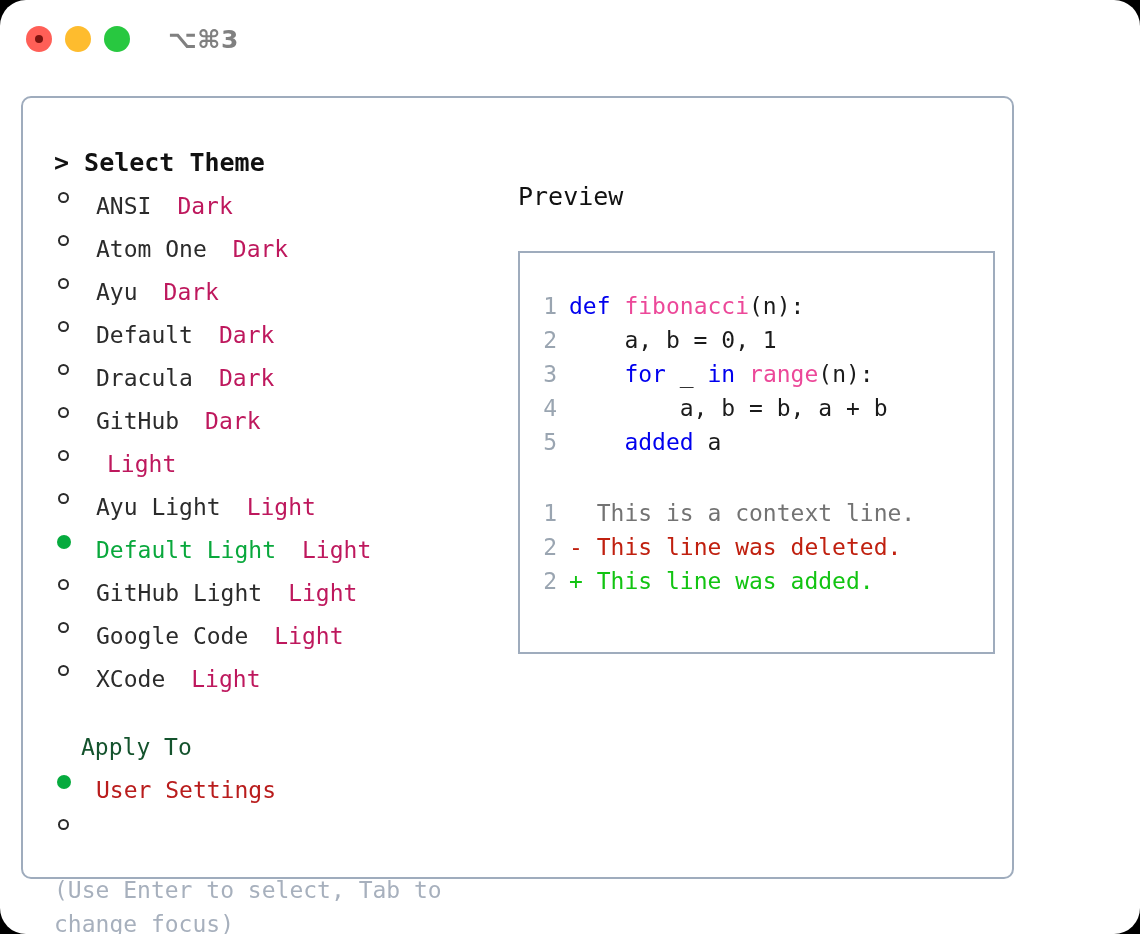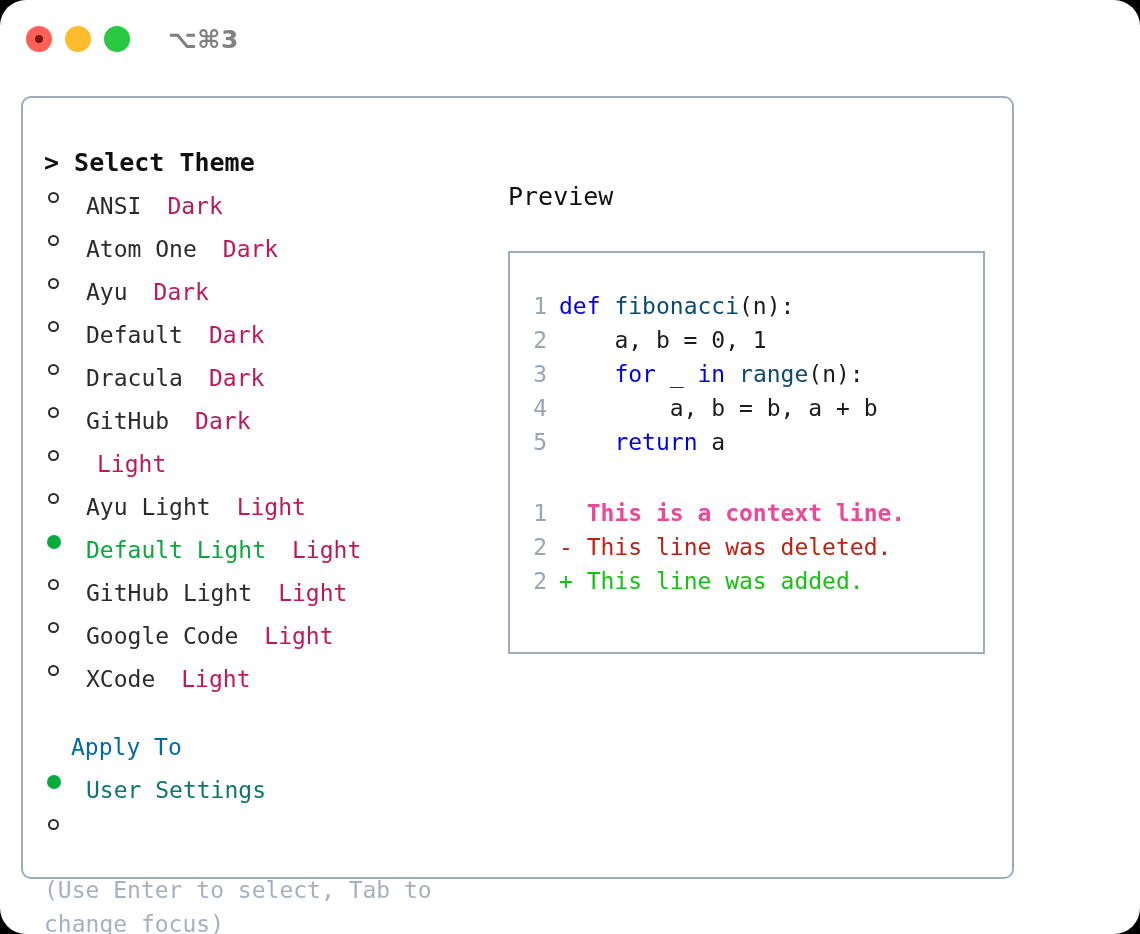--- a/index.html
+++ b/index.html
@@ -79,21 +79,21 @@
     width: 993px;
     height: 783px;
     border: 2px solid #9facbd;
     border-radius: 10px;
     box-sizing: border-box;
     background: #ffffff;
   }
 
   .columns {
     position: absolute;
-    left: 6px; top: 0;
+    left: 16px; top: 0;
     width: 100%; height: 100%;
   }
 
   
   #left-col {
     position: absolute;
     left: 15px;
     top: 48px;
     width: 470px;
   }
@@ -148,26 +148,26 @@
   .theme-name { color: #2b2b2b; }
   .theme-row.selected .theme-name { color: #09a83c; }
   .theme-tag {
     color: #be185d;
     margin-left: 11px;
   }
 
   #apply-to-label {
     font-size: 23px;
     line-height: 34px;
-    color: #0369a1;
+    color: #14532d;
     padding-left: 27px;
     white-space: pre;
   }
   .apply-row .apply-name { color: #2b2b2b; }
-  .apply-row.selected .apply-name { color: #0f766e; }
+  .apply-row.selected .apply-name { color: #b91c1c; }
 
   #spacer-1 { height: 34px; }
   #spacer-2 { height: 32px; }
 
   #hint-text {
     font-size: 23px;
     line-height: 34px;
     color: #a7b0bd;
     width: 400px;
   }
@@ -209,23 +209,23 @@
     white-space: pre;
   }
   .ln {
     width: 24px;
     flex: 0 0 24px;
     text-align: right;
     color: #9aa5b1;
     margin-right: 12px;
   }
   .tok-kw  { color: #0000ee; text-align: center; }
-  .tok-fn  { color: #0c4a6e; text-align: center; }
+  .tok-fn  { color: #ec4899; text-align: center; }
   .tok-txt { color: #1b1b1b; }
-  .tok-ctx { color: #ec4899; font-weight: bold; }
+  .tok-ctx { color: #737373; }
   .tok-del { color: #c0200f; }
   .tok-add { color: #12c412; }
   #diff-gap { height: 37px; }
 </style>
 </head>
 <body>
 
 <div id="app-window">
 
   <div id="title-bar">
@@ -276,21 +276,21 @@
       <div id="right-col">
         <div id="preview-header" class="mono">Preview</div>
 
         <div id="preview-box">
           <div id="code-area">
             <div id="code-lines">
                 <div class="code-line mono"><span class="ln">1</span><span><span class="tok-kw">def </span><span class="tok-fn">fibonacci</span><span class="tok-txt">(n):</span></span></div>
                 <div class="code-line mono"><span class="ln">2</span><span><span class="tok-txt">    a, b = 0, 1</span></span></div>
                 <div class="code-line mono"><span class="ln">3</span><span><span class="tok-txt">    </span><span class="tok-kw">for</span><span class="tok-txt"> _ </span><span class="tok-kw">in</span><span class="tok-txt"> </span><span class="tok-fn">range</span><span class="tok-txt">(n):</span></span></div>
                 <div class="code-line mono"><span class="ln">4</span><span><span class="tok-txt">        a, b = b, a + b</span></span></div>
-                <div class="code-line mono"><span class="ln">5</span><span><span class="tok-txt">    </span><span class="tok-kw">return</span><span class="tok-txt"> a</span></span></div>
+                <div class="code-line mono"><span class="ln">5</span><span><span class="tok-txt">    </span><span class="tok-kw">added</span><span class="tok-txt"> a</span></span></div>
               </div>
             <div id="diff-gap"></div>
             <div id="diff-lines">
                 <div class="code-line mono"><span class="ln">1</span><span class="tok-ctx">  </span><span class="tok-ctx">This is a context line.</span></div>
                 <div class="code-line mono"><span class="ln">2</span><span class="tok-del">- </span><span class="tok-del">This line was deleted.</span></div>
                 <div class="code-line mono"><span class="ln">2</span><span class="tok-add">+ </span><span class="tok-add">This line was added.</span></div>
               </div>
           </div>
         </div>
       </div>

